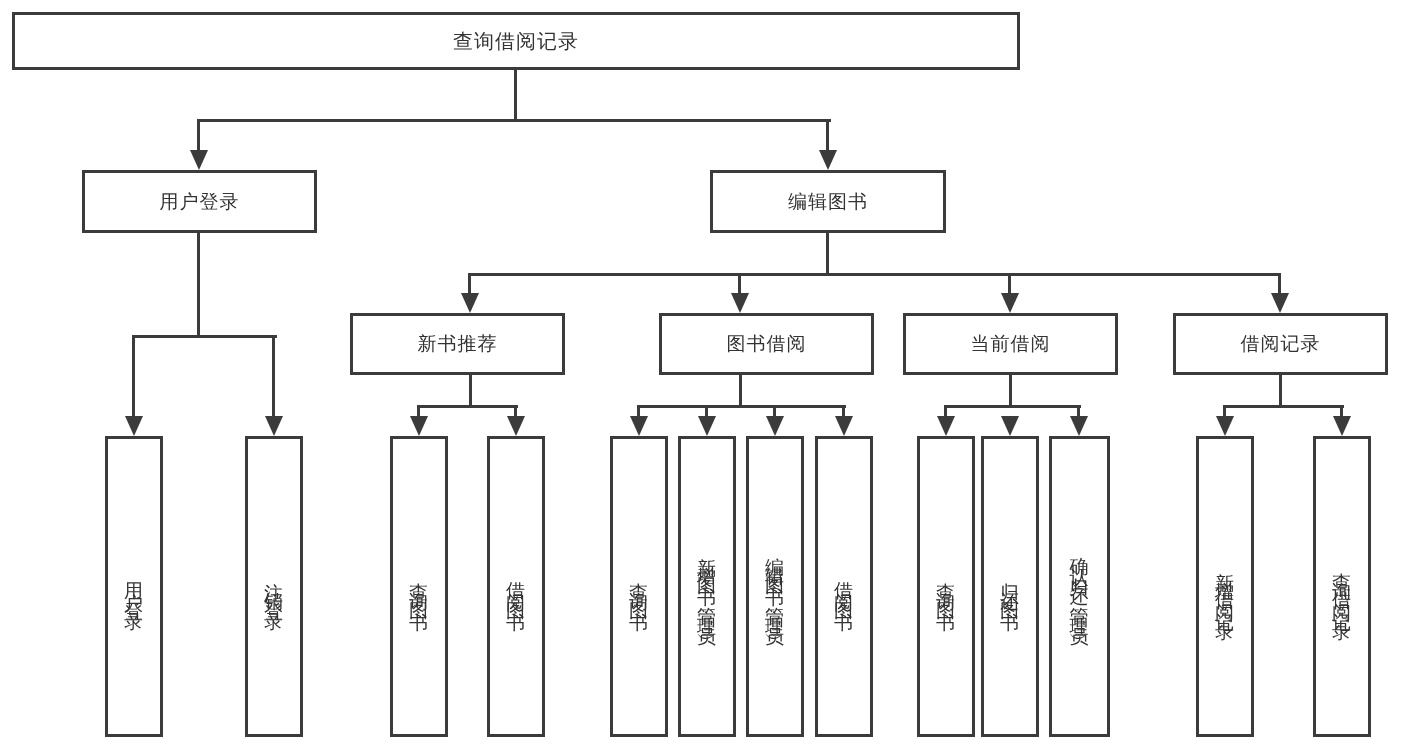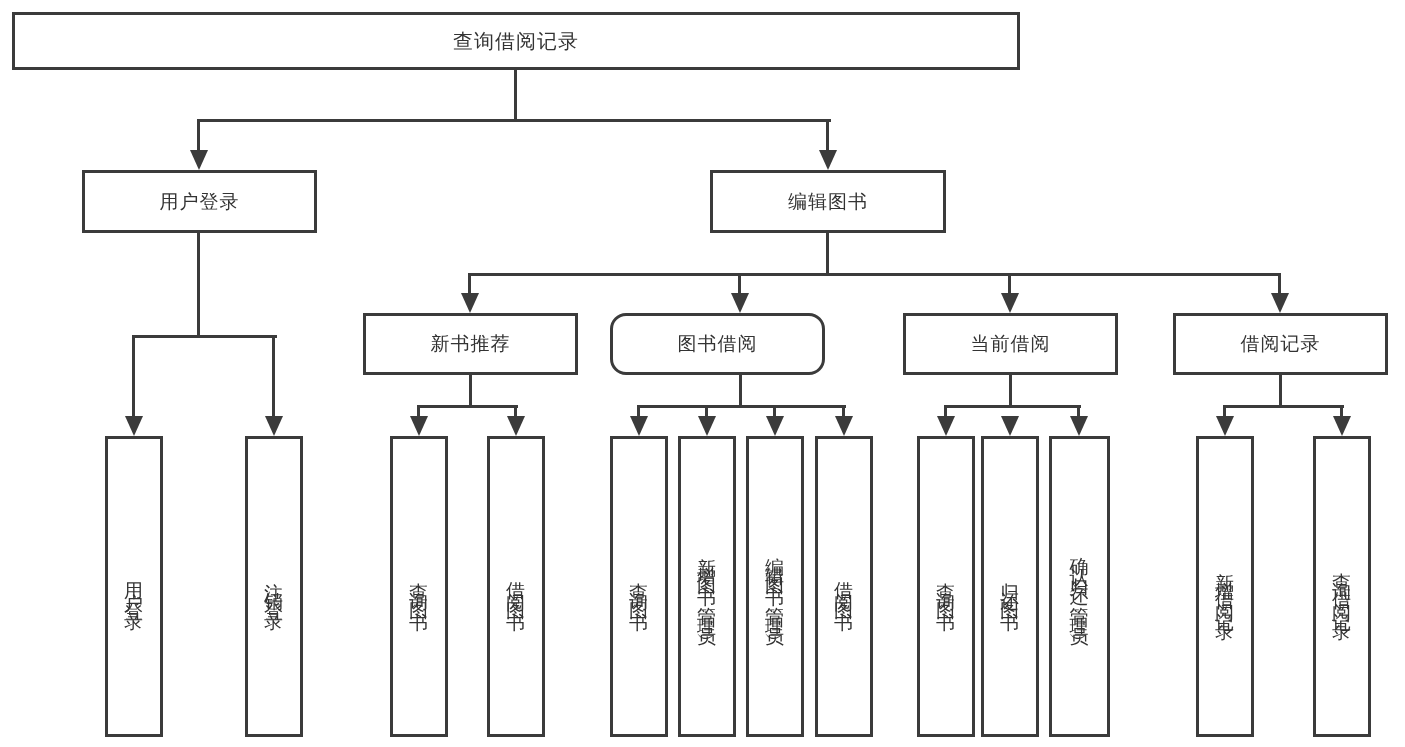--- a/index.html
+++ b/index.html
@@ -83,22 +83,22 @@
   <div class="hline" style="left:468px;top:273px;width:813px;"></div>
   <div class="vline" style="left:468px;top:273px;height:22px;"></div>
   <div class="vline" style="left:738px;top:273px;height:22px;"></div>
   <div class="vline" style="left:1008px;top:273px;height:22px;"></div>
   <div class="vline" style="left:1278px;top:273px;height:22px;"></div>
   <div class="arrow" style="left:461px;top:293px;"></div>
   <div class="arrow" style="left:731px;top:293px;"></div>
   <div class="arrow" style="left:1001px;top:293px;"></div>
   <div class="arrow" style="left:1271px;top:293px;"></div>
 
-  <div class="node" style="left:363px;top:313px;width:215px;height:62px;">新书推荐</div>
-  <div class="node" style="left:610px;top:313px;width:215px;height:62px;border-radius:16px;">图书借阅</div>
+  <div class="node" style="left:350px;top:313px;width:215px;height:62px;">新书推荐</div>
+  <div class="node" style="left:659px;top:313px;width:215px;height:62px;">图书借阅</div>
   <div class="node" style="left:1173px;top:313px;width:215px;height:62px;">借阅记录</div>
   <div class="node" style="left:903px;top:313px;width:215px;height:62px;">当前借阅</div>
 
   <div class="vline" style="left:469px;top:375px;height:33px;"></div>
   <div class="hline" style="left:417px;top:405px;width:101px;"></div>
   <div class="vline" style="left:417px;top:405px;height:13px;"></div>
   <div class="vline" style="left:514px;top:405px;height:13px;"></div>
   <div class="arrow" style="left:410px;top:416px;"></div>
   <div class="arrow" style="left:507px;top:416px;"></div>
 

